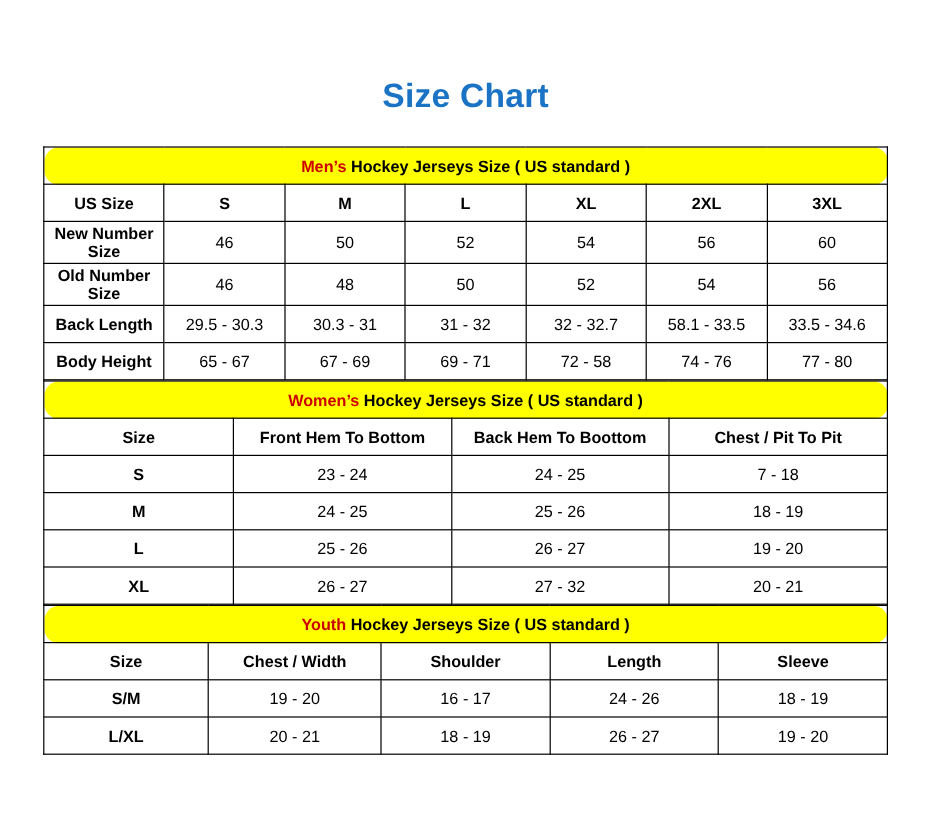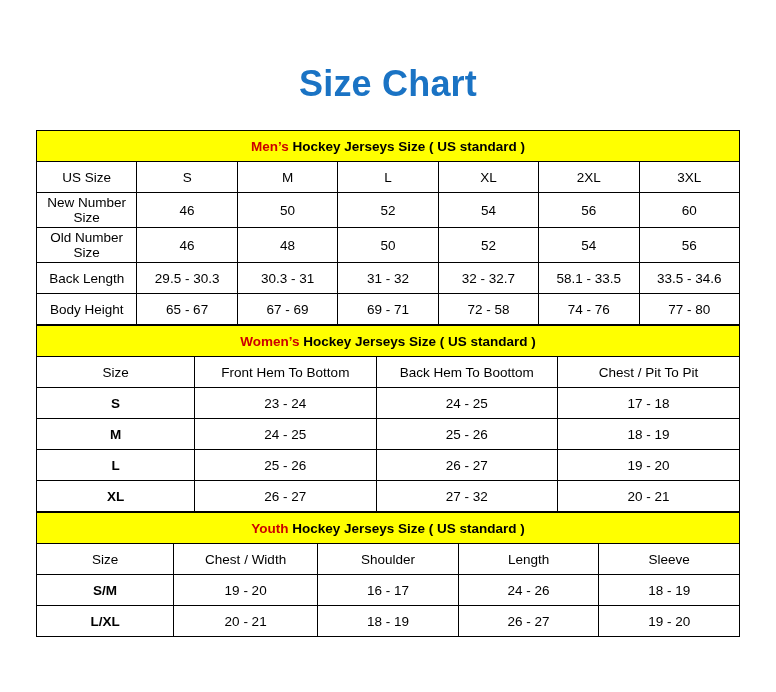--- a/index.html
+++ b/index.html
@@ -16,21 +16,21 @@
   }
   .page {
     position: relative;
     width: 776px;
     height: 692px;
     box-sizing: border-box;
   }
   .title {
     text-align: center;
     color: #1a73c4;
-    font-size: 36px;
+    font-size: 28px;
     font-weight: bold;
     letter-spacing: 0.2px;
     padding-top: 66px;
     padding-bottom: 0;
     line-height: 1;
   }
   .chart-wrap {
     margin: 28px 36px 0 36px;
   }
   table.chart {
@@ -44,29 +44,30 @@
     vertical-align: middle;
     font-size: 13.5px;
     height: 26px;
     padding: 2px 2px;
   }
   .section-head {
     background: #ffff00;
     font-weight: bold;
     font-size: 14.5px;
     height: 30px;
+    border-radius: 12px;
   }
   .section-head .accent {
     color: #cc0000;
   }
   .colhead {
-    font-weight: normal;
+    font-weight: bold;
   }
   .rowlabel {
-    font-weight: normal;
+    font-weight: bold;
     margin-left: 40px;
   }
   .bold-cell {
     font-weight: bold;
   }
 </style>
 </head>
 <body>
 
 <div class="page">
@@ -142,21 +143,21 @@
         <tr>
           <td class="colhead">Size</td>
           <td class="colhead">Front Hem To Bottom</td>
           <td class="colhead">Back Hem To Boottom</td>
           <td class="colhead">Chest / Pit To Pit</td>
         </tr>
         <tr>
           <td class="bold-cell">S</td>
           <td>23 - 24</td>
           <td>24 - 25</td>
-          <td>17 - 18</td>
+          <td>7 - 18</td>
         </tr>
         <tr>
           <td class="bold-cell">M</td>
           <td>24 - 25</td>
           <td>25 - 26</td>
           <td>18 - 19</td>
         </tr>
         <tr>
           <td class="bold-cell">L</td>
           <td>25 - 26</td>

